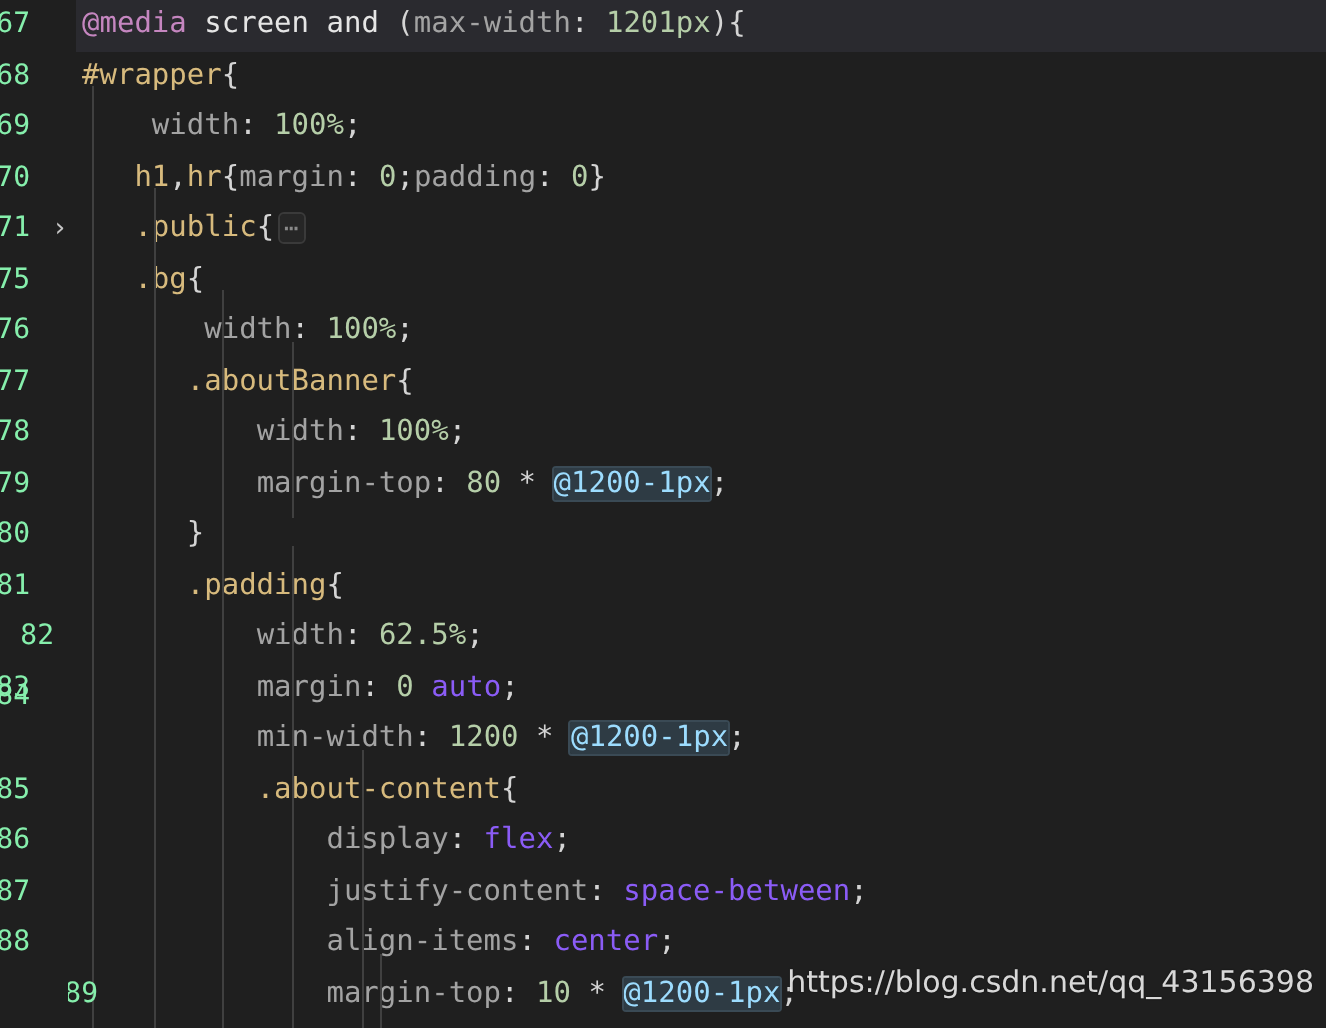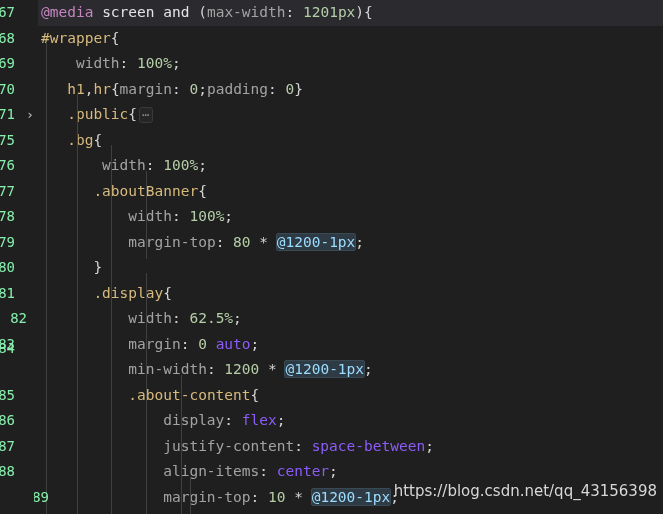--- a/index.html
+++ b/index.html
@@ -161,21 +161,21 @@
       <div class="row" style="top: 25.5px;"><span class="txt"><span class="t-id">#wrapper</span><span class="t-punc">{</span></span></div>
       <div class="row" style="top: 51px;"><span class="txt"><span class="t-punc">    </span><span class="t-prop">width</span><span class="t-punc">: </span><span class="t-num">100%</span><span class="t-punc">;</span></span></div>
       <div class="row" style="top: 76.5px;"><span class="txt"><span class="t-punc">   </span><span class="t-sel">h1</span><span class="t-punc">,</span><span class="t-sel">hr</span><span class="t-punc">{</span><span class="t-prop">margin</span><span class="t-punc">: </span><span class="t-num">0</span><span class="t-punc">;</span><span class="t-prop">padding</span><span class="t-punc">: </span><span class="t-num">0</span><span class="t-punc">}</span></span></div>
       <div class="row" style="top: 102px;"><span class="txt"><span class="t-punc">   </span><span class="t-sel">.public</span><span class="t-punc">{</span><span class="fold-ell">⋯</span></span></div>
       <div class="row" style="top: 127.5px;"><span class="txt"><span class="t-punc">   </span><span class="t-sel">.bg</span><span class="t-punc">{</span></span></div>
       <div class="row" style="top: 153px;"><span class="txt"><span class="t-punc">       </span><span class="t-prop">width</span><span class="t-punc">: </span><span class="t-num">100%</span><span class="t-punc">;</span></span></div>
       <div class="row" style="top: 178.5px;"><span class="txt"><span class="t-punc">      </span><span class="t-sel">.aboutBanner</span><span class="t-punc">{</span></span></div>
       <div class="row" style="top: 204px;"><span class="txt"><span class="t-punc">          </span><span class="t-prop">width</span><span class="t-punc">: </span><span class="t-num">100%</span><span class="t-punc">;</span></span></div>
       <div class="row" style="top: 229.5px;"><span class="txt"><span class="t-punc">          </span><span class="t-prop">margin-top</span><span class="t-punc">: </span><span class="t-num">80</span><span class="t-op"> * </span><span class="t-var occ">@1200-1px</span><span class="t-punc">;</span></span></div>
       <div class="row" style="top: 255px;"><span class="txt"><span class="t-punc">      }</span></span></div>
-      <div class="row" style="top: 280.5px;"><span class="txt"><span class="t-punc">      </span><span class="t-sel">.display</span><span class="t-punc">{</span></span></div>
+      <div class="row" style="top: 280.5px;"><span class="txt"><span class="t-punc">      </span><span class="t-sel">.padding</span><span class="t-punc">{</span></span></div>
       <div class="row" style="top: 306px;"><span class="txt"><span class="t-punc">          </span><span class="t-prop">width</span><span class="t-punc">: </span><span class="t-num">62.5%</span><span class="t-punc">;</span></span></div>
       <div class="row" style="top: 331.5px;"><span class="txt"><span class="t-punc">          </span><span class="t-prop">margin</span><span class="t-punc">: </span><span class="t-num">0</span><span class="t-punc"> </span><span class="t-val">auto</span><span class="t-punc">;</span></span></div>
       <div class="row" style="top: 357px;"><span class="txt"><span class="t-punc">          </span><span class="t-prop">min-width</span><span class="t-punc">: </span><span class="t-num">1200</span><span class="t-op"> * </span><span class="t-var occ">@1200-1px</span><span class="t-punc">;</span></span></div>
       <div class="row" style="top: 382.5px;"><span class="txt"><span class="t-punc">          </span><span class="t-sel">.about-content</span><span class="t-punc">{</span></span></div>
       <div class="row" style="top: 408px;"><span class="txt"><span class="t-punc">              </span><span class="t-prop">display</span><span class="t-punc">: </span><span class="t-val">flex</span><span class="t-punc">;</span></span></div>
       <div class="row" style="top: 433.5px; padding-left: 20px;"><span class="txt"><span class="t-punc">              </span><span class="t-prop">justify-content</span><span class="t-punc">: </span><span class="t-val">space-between</span><span class="t-punc">;</span></span></div>
       <div class="row" style="top: 459px;"><span class="txt"><span class="t-punc">              </span><span class="t-prop">align-items</span><span class="t-punc">: </span><span class="t-val">center</span><span class="t-punc">;</span></span></div>
       <div class="row" style="top: 484.5px;"><span class="txt"><span class="t-punc">              </span><span class="t-prop">margin-top</span><span class="t-punc">: </span><span class="t-num">10</span><span class="t-op"> * </span><span class="t-var occ">@1200-1px</span><span class="t-punc">;</span></span></div>
       <div class="row" style="top: 510px;"><span class="txt"></span></div>
     </div>

